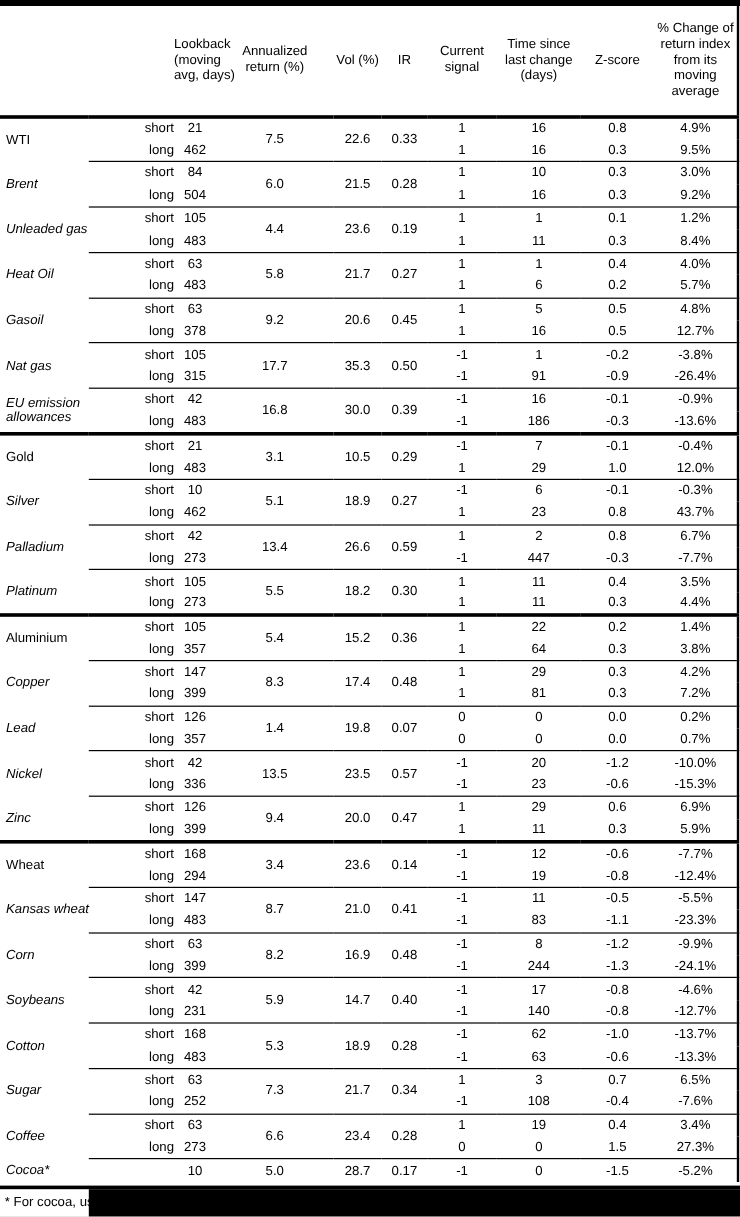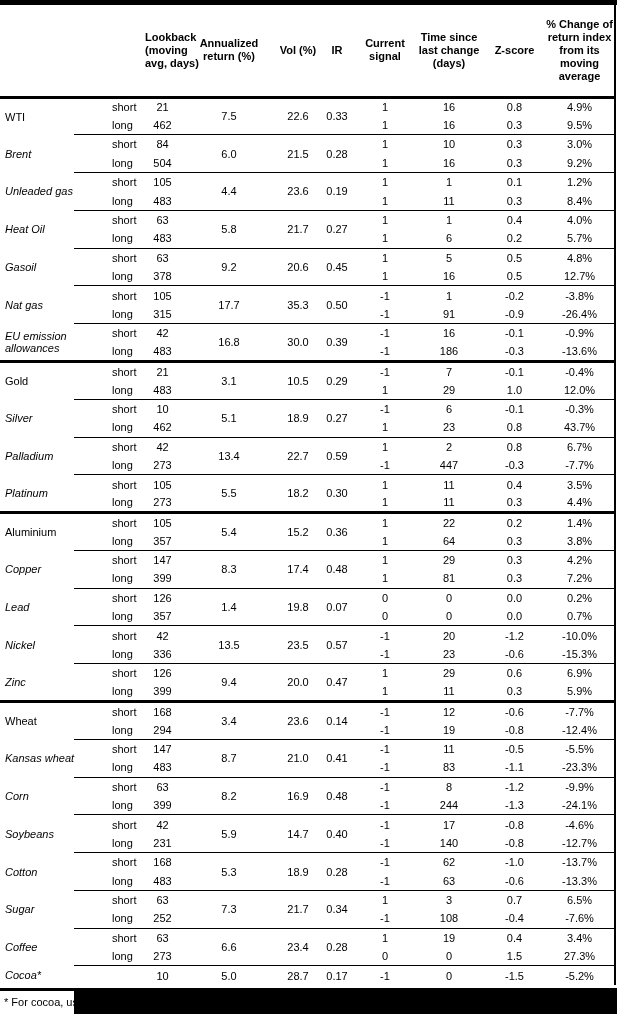--- a/index.html
+++ b/index.html
@@ -22,31 +22,31 @@
   col.c-vol { width: 40px; }
   col.c-ir { width: 38px; }
   col.c-sig { width: 58px; }
   col.c-time { width: 70px; }
   col.c-z { width: 61px; }
   col.c-pct { width: 70px; }
 
   th, td { padding: 0; font-size: 11px; }
   thead tr { height: 92px; }
   th {
-    font-weight: bold; text-align: center; vertical-align: middle;
+    font-weight: normal; text-align: center; vertical-align: middle;
     white-space: pre; line-height: 13px;
     border-bottom: 3px solid #000;
   }
   tbody tr { height: 18.9px; }
   tbody td {
     text-align: center; vertical-align: middle;
     line-height: 12px; white-space: pre;
   }
   td.cell-name { text-align: left; padding-left: 5px; margin-left: 15px; }
-  td.cell-label { text-align: left; padding-left: 38px; }
+  td.cell-label { text-align: right; padding-left: 38px; }
   tr.r-sep > td { border-top: 1px solid #000; }
   tr.r-sep > td.cell-name { border-top: none; font-style: italic; }
   tr.r-section > td { border-top: 3px solid #000; }
 
   .footnote {
     position: absolute; left: 0; bottom: 0; width: 617px; height: 26px;
     background: #fff; border-top: 3px solid #000; box-sizing: border-box;
   }
   .footnote-text {
     position: absolute; left: 4px; top: 5px; font-size: 11px; white-space: pre;
@@ -278,21 +278,21 @@
           <td>1</td>
           <td>23</td>
           <td>0.8</td>
           <td>43.7%</td>
         </tr>
         <tr class="r-sep">
           <td class="cell-name" rowspan="2">Palladium</td>
           <td class="cell-label">short</td>
           <td>42</td>
           <td rowspan="2">13.4</td>
-          <td rowspan="2">22.7</td>
+          <td rowspan="2">26.6</td>
           <td rowspan="2">0.59</td>
           <td>1</td>
           <td>2</td>
           <td>0.8</td>
           <td>6.7%</td>
         </tr>
         <tr>
           <td class="cell-label">long</td>
           <td>273</td>
           <td>-1</td>

